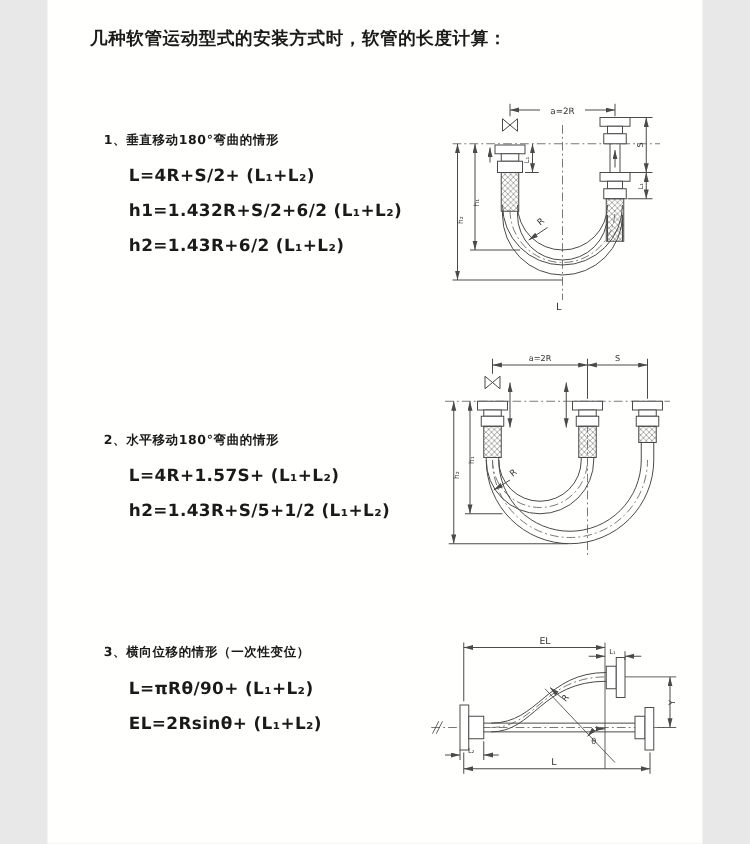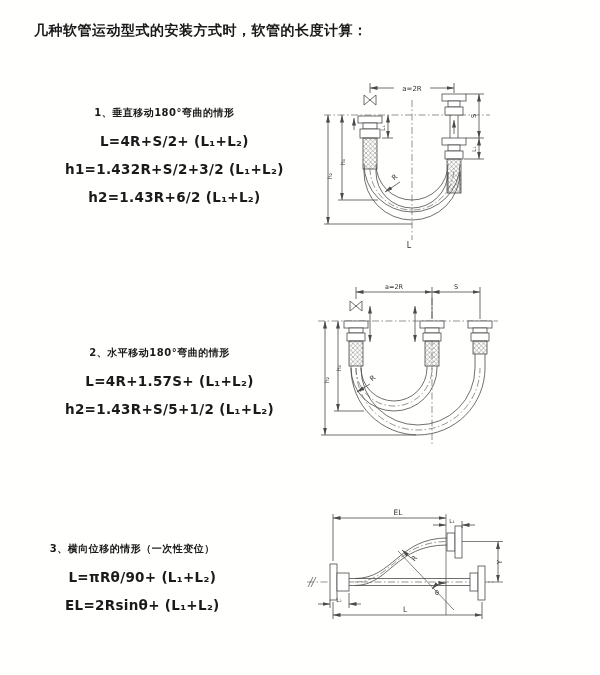--- a/index.html
+++ b/index.html
@@ -1,20 +1,19 @@
 <!DOCTYPE html>
 <html><head>
 <meta charset="utf-8">
 <style>
   html,body { margin:0; padding:0; background:#e8e8e8; }
   .page {
-    position:relative; width:600px; height:675px; background:#fffffe;
+    position:relative; width:524px; height:675px; background:#fffffe;
     font-family:"DejaVu Sans", sans-serif; color:#1a1a1a; overflow:hidden;
     margin:0 auto;
-    text-align:center;
   }
   .title {
     position:absolute; left:34px; top:22px;
     font-size:14px; font-weight:bold; letter-spacing:0.5px;
   }
   .sec { position:absolute; left:45px; }
   .sec-heading { font-size:10px; font-weight:bold; letter-spacing:0.5px; line-height:17px; }
   .formula {
     font-size:13.5px; line-height:15px; margin-left:20px; margin-top:13px;
     letter-spacing:0.3px; font-weight:bold;
@@ -26,31 +25,31 @@
 </head>
 <body>
 
 <div class="page">
 
   <div class="title">几种软管运动型式的安装方式时，软管的长度计算：</div>
 
   <div class="sec" style="top:104px;">
     <div class="sec-heading">1、垂直移动180°弯曲的情形</div>
     <div class="formula">L=4R+S/2+ (L₁+L₂)</div>
-    <div class="formula">h1=1.432R+S/2+3/2 (L₁+L₂)</div>
+    <div class="formula">h1=1.432R+S/2+6/2 (L₁+L₂)</div>
     <div class="formula">h2=1.43R+6/2 (L₁+L₂)</div>
   </div>
 
   <div class="sec" style="top:300px;margin-top:44px;">
     <div class="sec-heading">2、水平移动180°弯曲的情形</div>
     <div class="formula">L=4R+1.57S+ (L₁+L₂)</div>
     <div class="formula">h2=1.43R+S/5+1/2 (L₁+L₂)</div>
   </div>
 
-  <div class="sec" style="top:540px;">
+  <div class="sec" style="top:514px;">
     <div class="sec-heading">3、横向位移的情形（一次性变位）</div>
     <div class="formula">L=πRθ/90+ (L₁+L₂)</div>
     <div class="formula">EL=2Rsinθ+ (L₁+L₂)</div>
   </div>
 
   <svg class="diag" style="left:312px; top:72px;" width="280" height="182" viewBox="0 0 280 182">
     <defs>
       <marker id="ar1" markerWidth="8" markerHeight="5" refX="7.5" refY="2" orient="auto-start-reverse" markerUnits="userSpaceOnUse">
         <path d="M0,0 L7.5,2 L0,4 Z" fill="#4a4a4a"></path>
       </marker>

